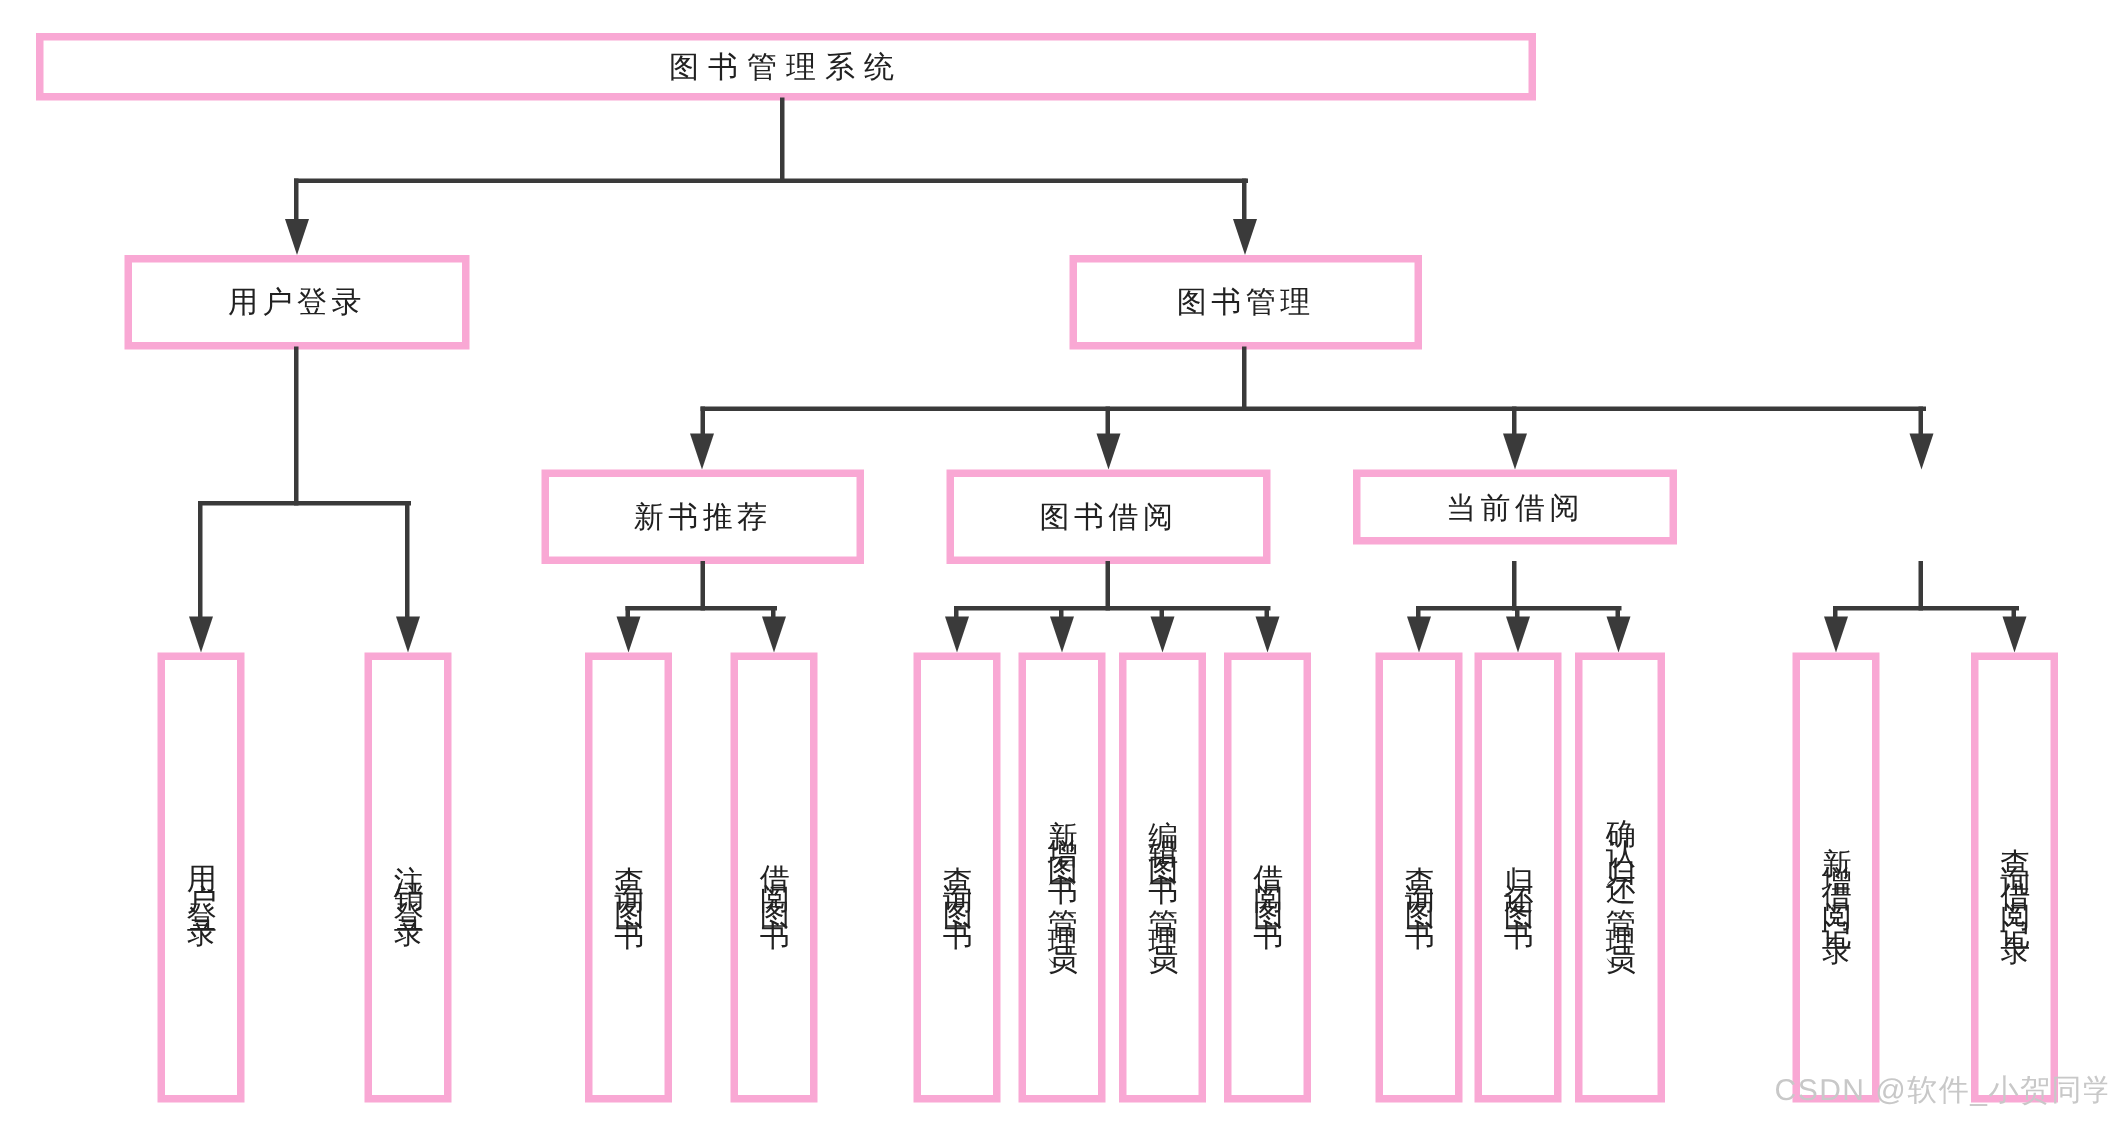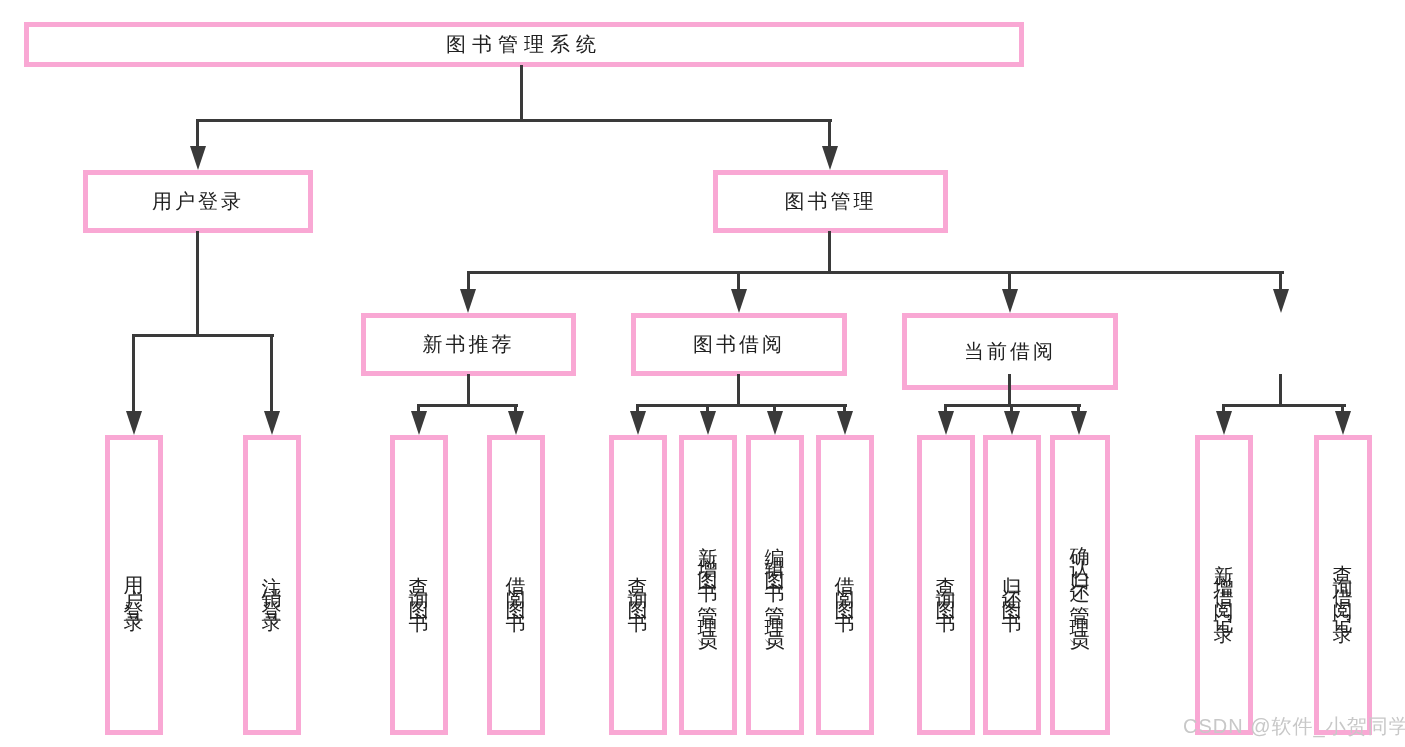--- a/index.html
+++ b/index.html
@@ -107,21 +107,21 @@
   <div class="tri" style="left:1002px; top:289px;"></div>
   <div class="vl" style="left:1279px; top:271px; height:22px;"></div>
   <div class="tri" style="left:1273px; top:289px;"></div>
 
   <div class="box" style="left:361px; top:313px; width:215px; height:63px;">
     <span class="hlabel">新书推荐</span>
   </div>
   <div class="box" style="left:631px; top:313px; width:216px; height:63px;">
     <span class="hlabel">图书借阅</span>
   </div>
-  <div class="box" style="left:902px; top:313px; width:216px; height:77px;">
+  <div class="box" style="left:902px; top:313px; width:216px; height:50px;">
     <span class="hlabel">当前借阅</span>
   </div>
 
   <div class="vl" style="left:467px; top:374px; height:33px;"></div>
   <div class="hl" style="left:417px; top:404px; width:101px;"></div>
   <div class="vl" style="left:417px; top:404px; height:10px;"></div>
   <div class="tri" style="left:411px; top:411px;"></div>
   <div class="vl" style="left:514px; top:404px; height:10px;"></div>
   <div class="tri" style="left:508px; top:411px;"></div>
 

